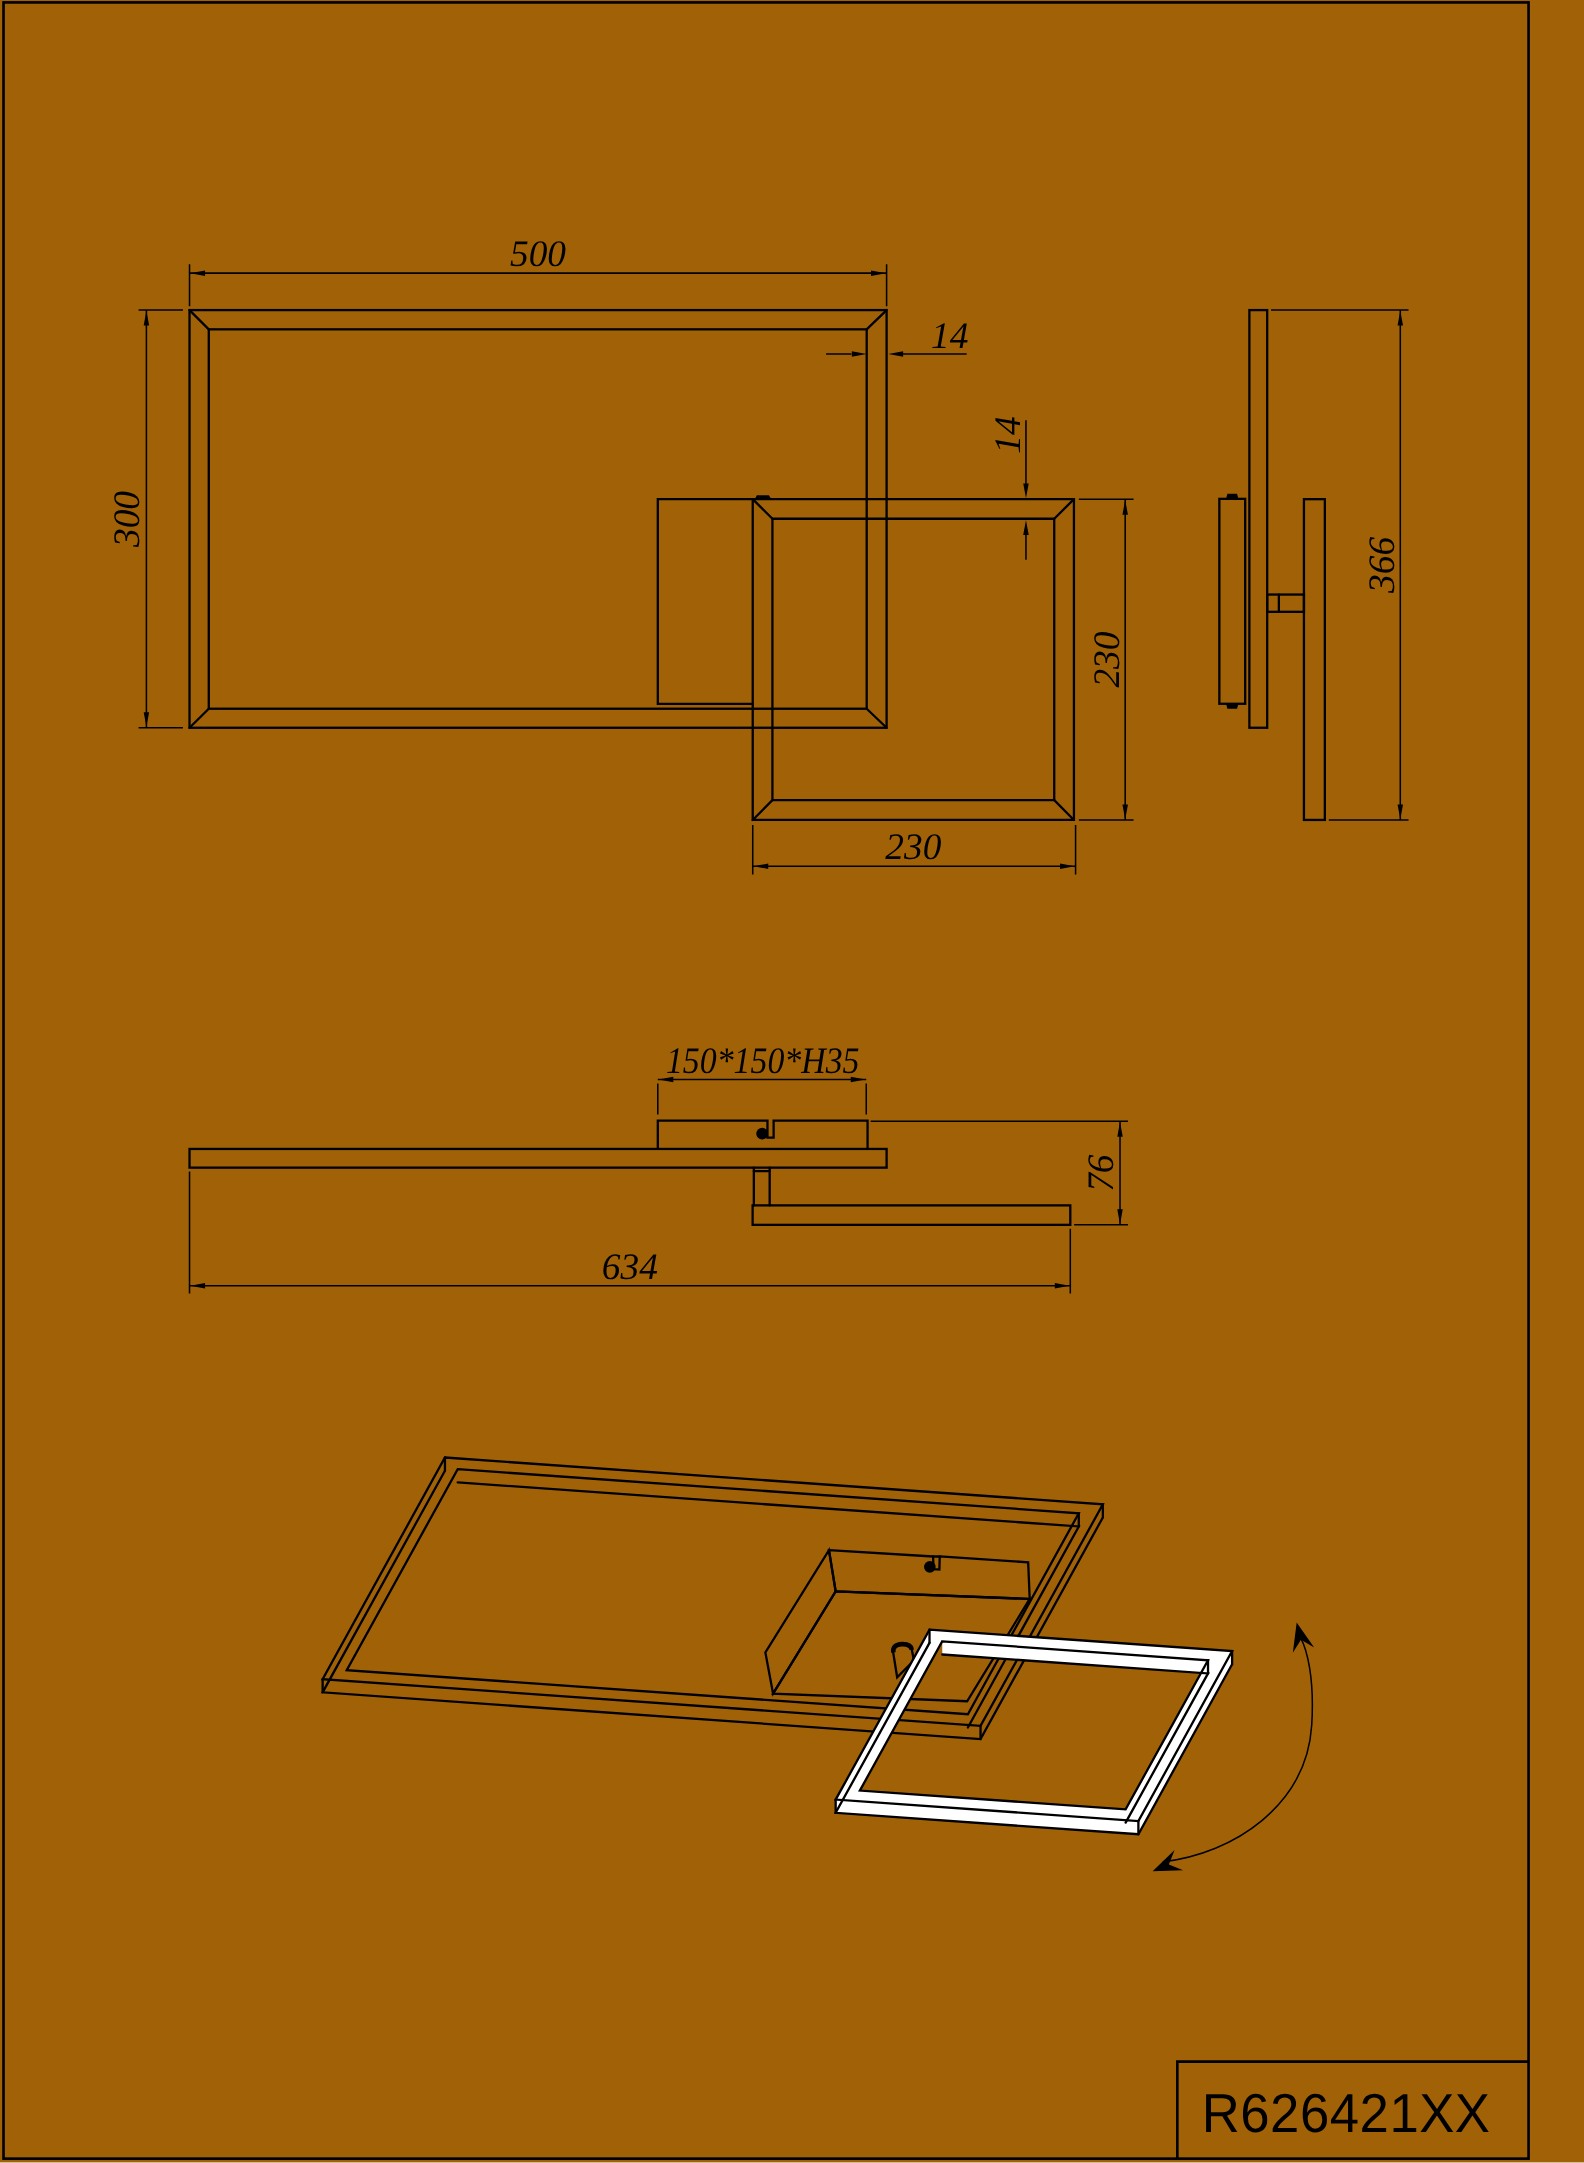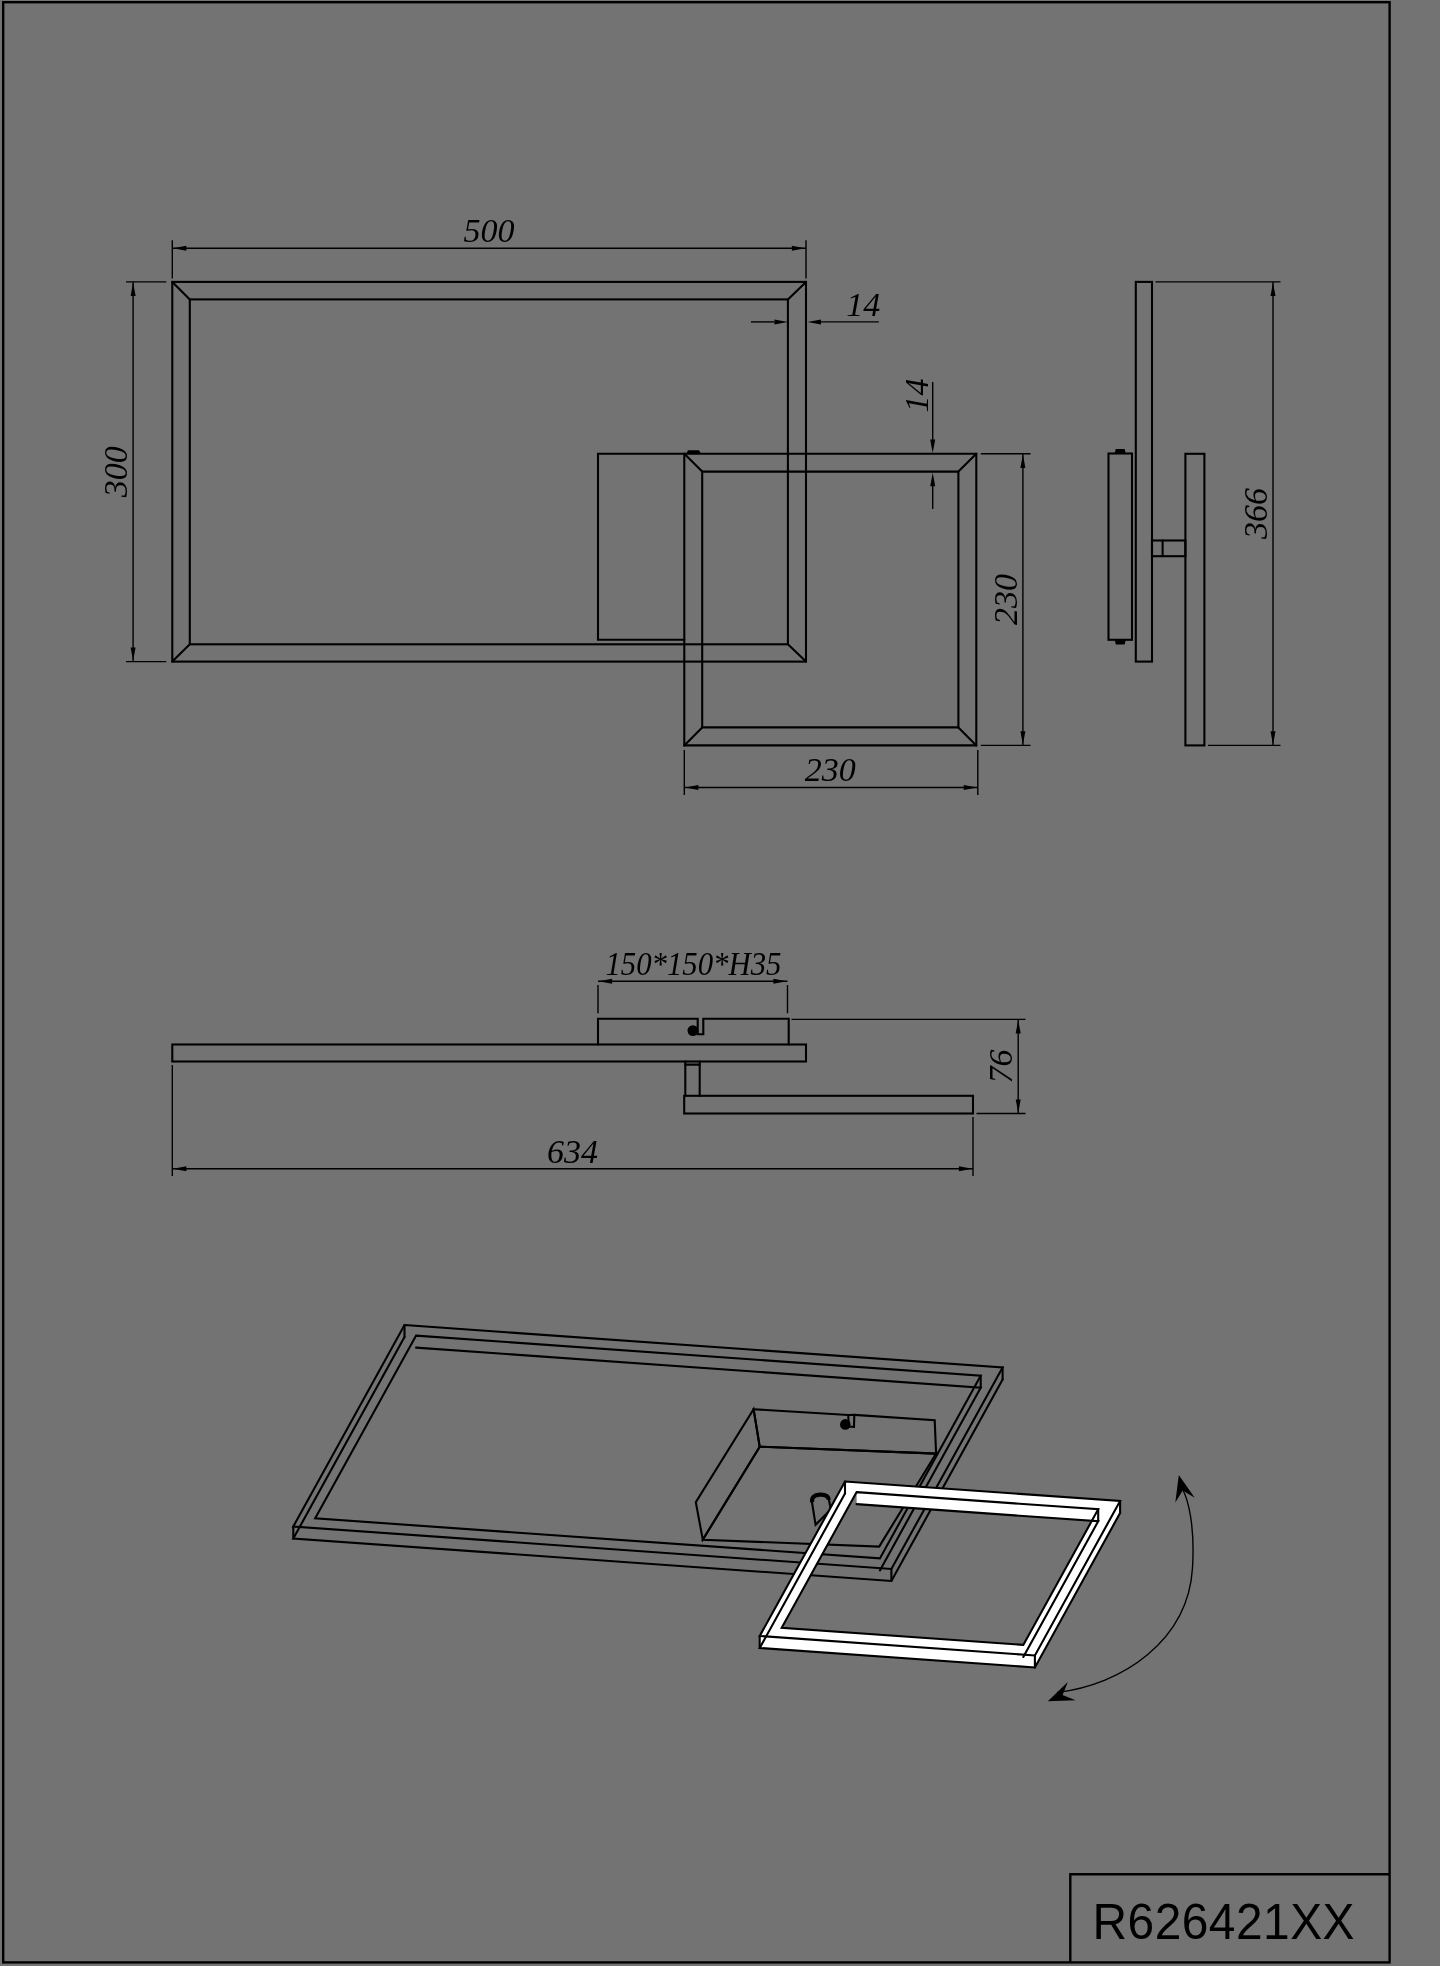--- a/index.html
+++ b/index.html
@@ -1,16 +1,16 @@
 <!DOCTYPE html>
 <html><head>
 <meta charset="utf-8">
 <style>
   html,body { margin:0; padding:0; background:#ffffff; }
-  .sheet { position:relative; width:1440px; height:1966px; background:#737373; overflow:hidden; }
+  .sheet { position:relative; width:1440px; height:1966px; background:#a16207; overflow:hidden; }
   svg { display:block; filter: grayscale(1); }
   text { -webkit-font-smoothing: antialiased; }
   .obj   { stroke:#000000; stroke-width:2.1; fill:none; stroke-linecap:round; stroke-linejoin:miter; }
   .nil   { stroke:none; }
   .dim   { stroke:#000000; stroke-width:1.4; fill:none; stroke-linecap:butt; }
   .pin   { stroke:#000000; stroke-width:4.2; }
   .ah    { stroke:none; fill:#000000; }
   .border{ stroke:#000000; stroke-width:2.4; fill:none; }
   text.dim { font-family:"Liberation Serif", serif; font-style:italic; font-size:34px; fill:#000000; stroke:none; }
   text.title { font-family:"Liberation Sans", sans-serif; font-size:50px; fill:#000000; stroke:none; letter-spacing:0.5px; }

